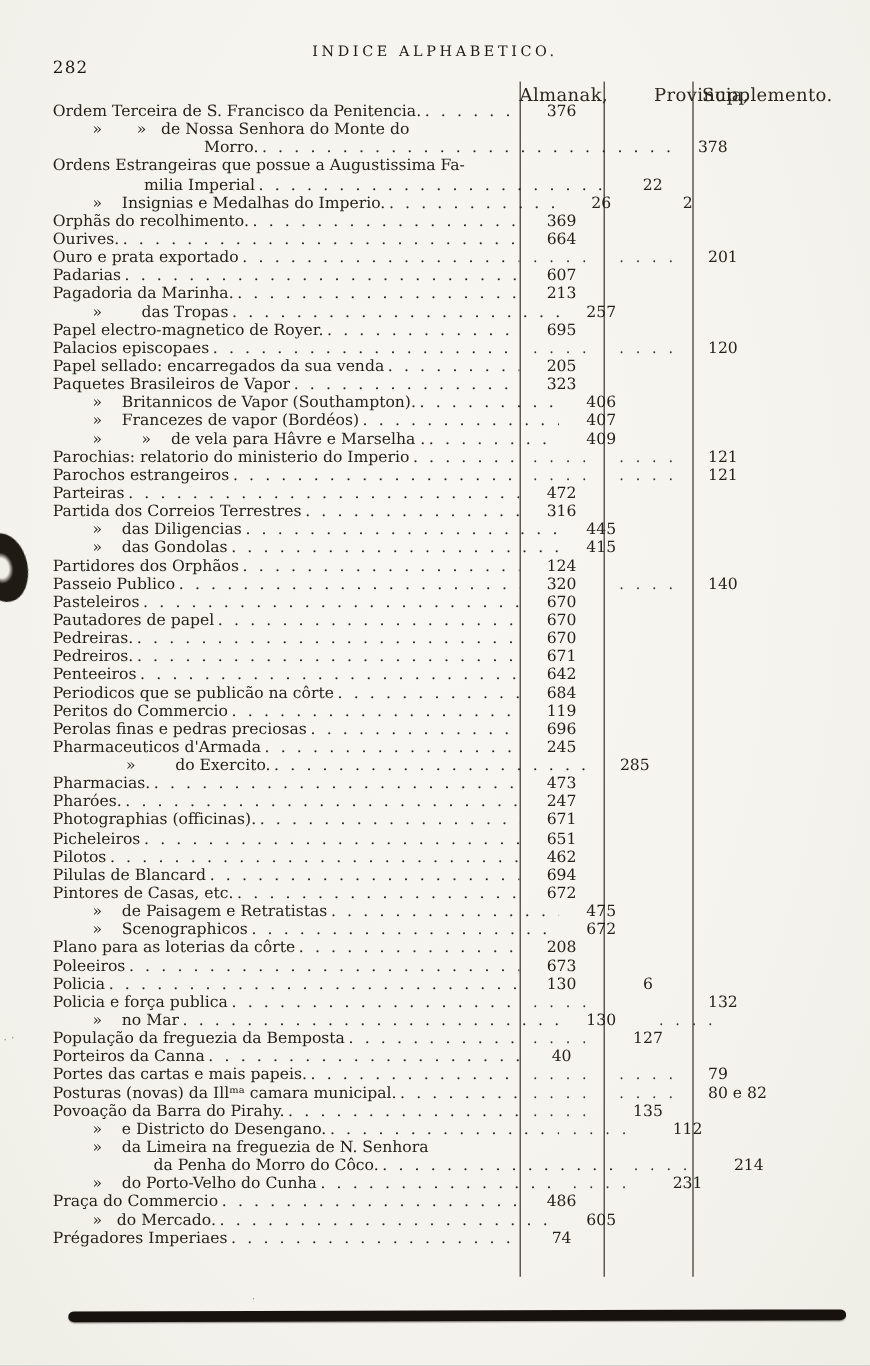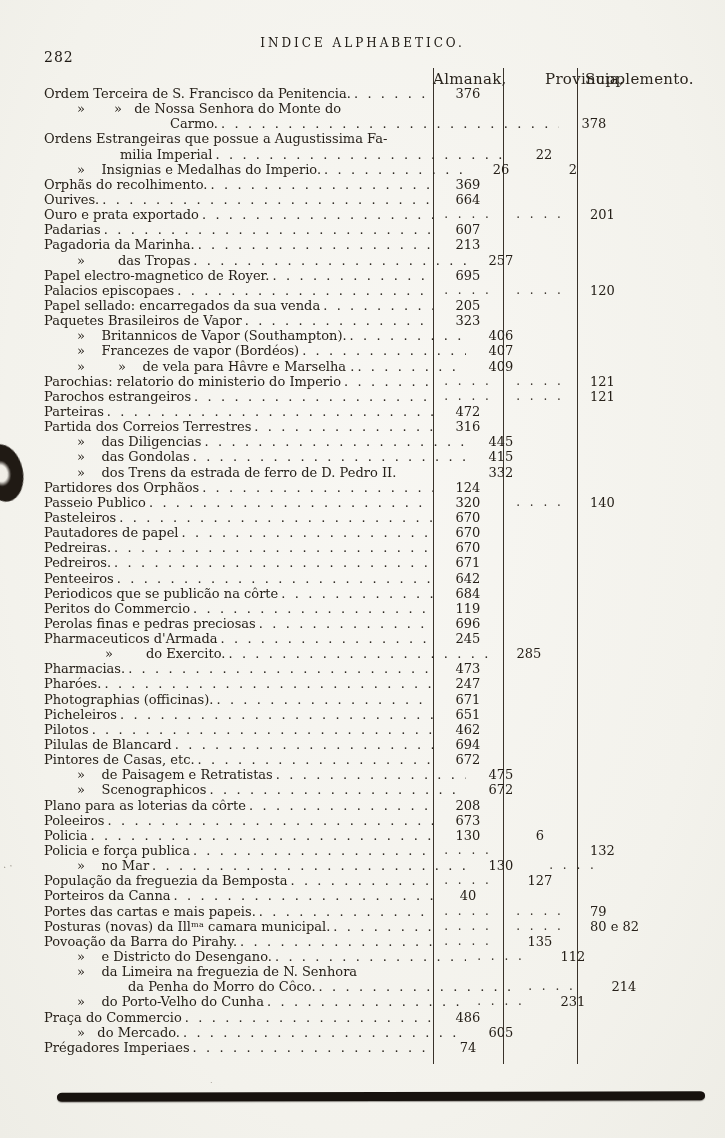--- a/index.html
+++ b/index.html
@@ -103,21 +103,21 @@
       <div class="row ind1">
         <div class="entry">
           <span class="etext">»&nbsp;&nbsp;&nbsp;&nbsp;&nbsp;&nbsp;&nbsp;»&nbsp;&nbsp;&nbsp;de Nossa Senhora do Monte do</span>
         </div>
         <div class="cell alm"></div>
         <div class="cell prov"></div>
         <div class="cell sup"></div>
       </div>
       <div class="row ind5">
         <div class="entry">
-          <span class="etext">Carmo.</span>
+          <span class="etext">Morro.</span>
           <span class="leader"> . . . . . . . . . . . . . . . . . . . . . . . . . . . . . . . . . . . . . . . . . . . . . . . . . . . . . . . . . . . . . . . . . . . . . .</span>
         </div>
         <div class="cell alm">378</div>
         <div class="cell prov"></div>
         <div class="cell sup"></div>
       </div>
       <div class="row">
         <div class="entry">
           <span class="etext">Ordens Estrangeiras que possue a Augustissima Fa-</span>
         </div>
@@ -304,28 +304,20 @@
         <div class="cell alm">445</div>
         <div class="cell prov"></div>
         <div class="cell sup"></div>
       </div>
       <div class="row ind1">
         <div class="entry">
           <span class="etext">»&nbsp;&nbsp;&nbsp;&nbsp;das Gondolas</span>
           <span class="leader"> . . . . . . . . . . . . . . . . . . . . . . . . . . . . . . . . . . . . . . . . . . . . . . . . . . . . . . . . . . . . . . . . . . . . . .</span>
         </div>
         <div class="cell alm">415</div>
-        <div class="cell prov"></div>
-        <div class="cell sup"></div>
-      </div>
-      <div class="row ind1">
-        <div class="entry">
-          <span class="etext">»&nbsp;&nbsp;&nbsp;&nbsp;dos Trens da estrada de ferro de D. Pedro II.</span>
-        </div>
-        <div class="cell alm">332</div>
         <div class="cell prov"></div>
         <div class="cell sup"></div>
       </div>
       <div class="row">
         <div class="entry">
           <span class="etext">Partidores dos Orphãos</span>
           <span class="leader"> . . . . . . . . . . . . . . . . . . . . . . . . . . . . . . . . . . . . . . . . . . . . . . . . . . . . . . . . . . . . . . . . . . . . . .</span>
         </div>
         <div class="cell alm">124</div>
         <div class="cell prov"></div>

